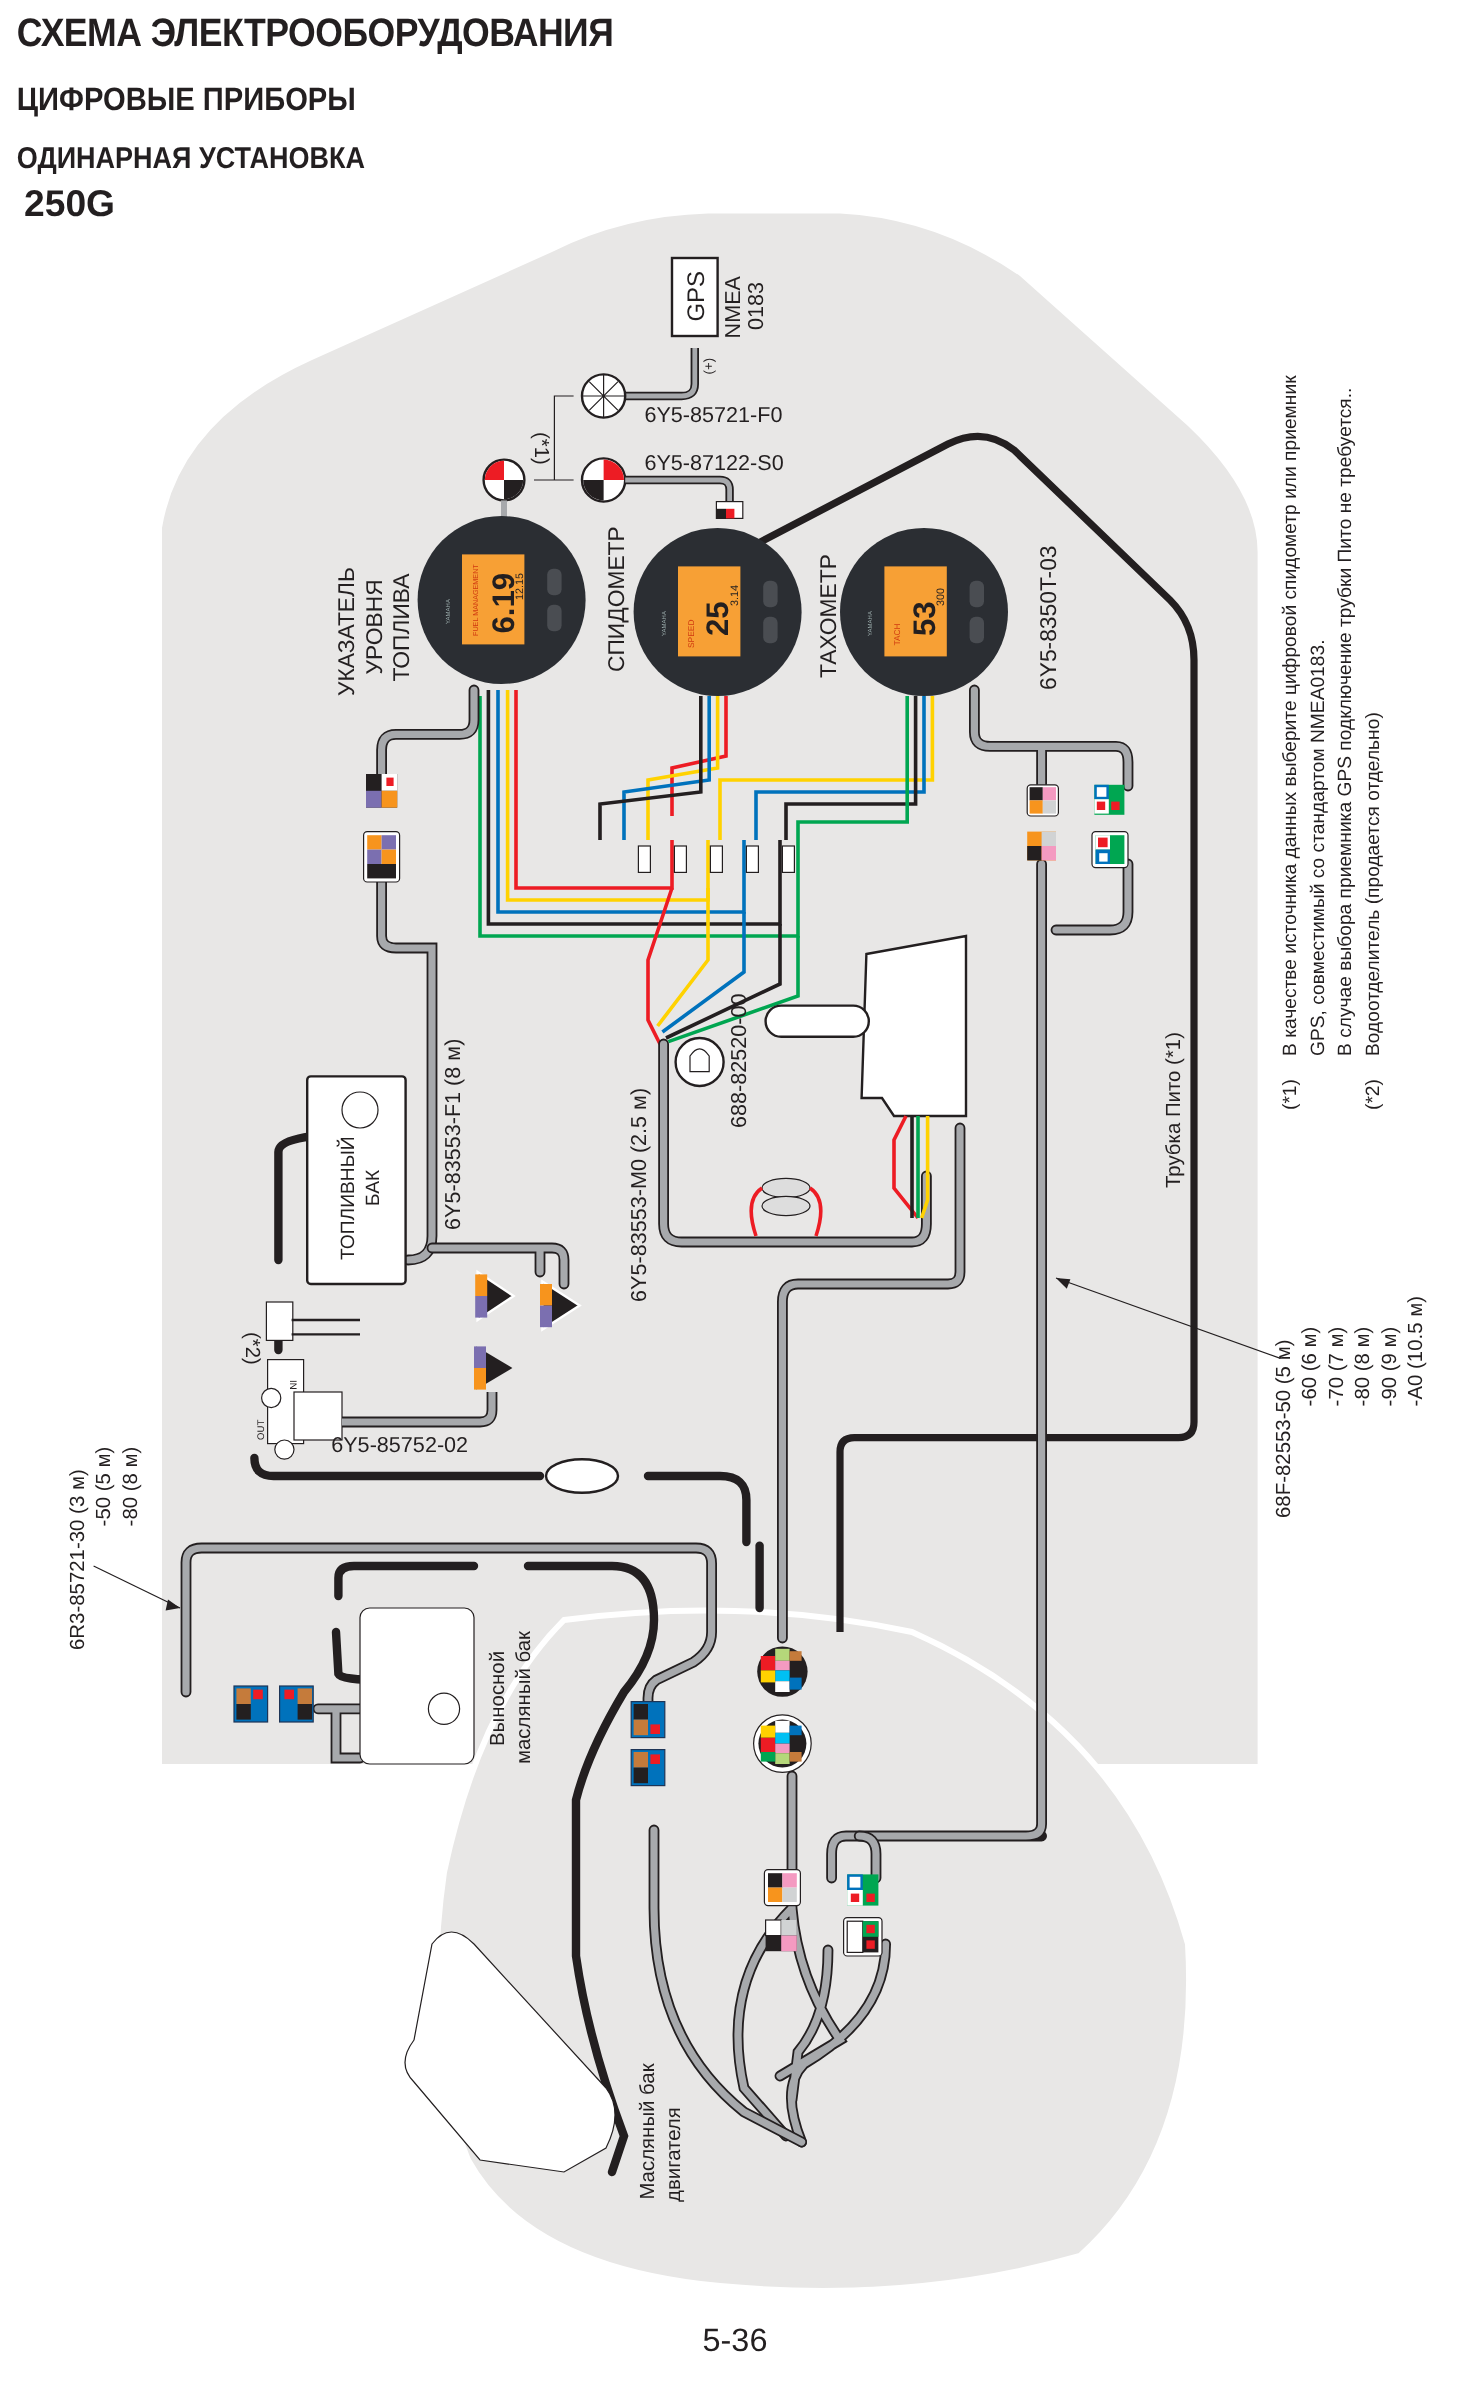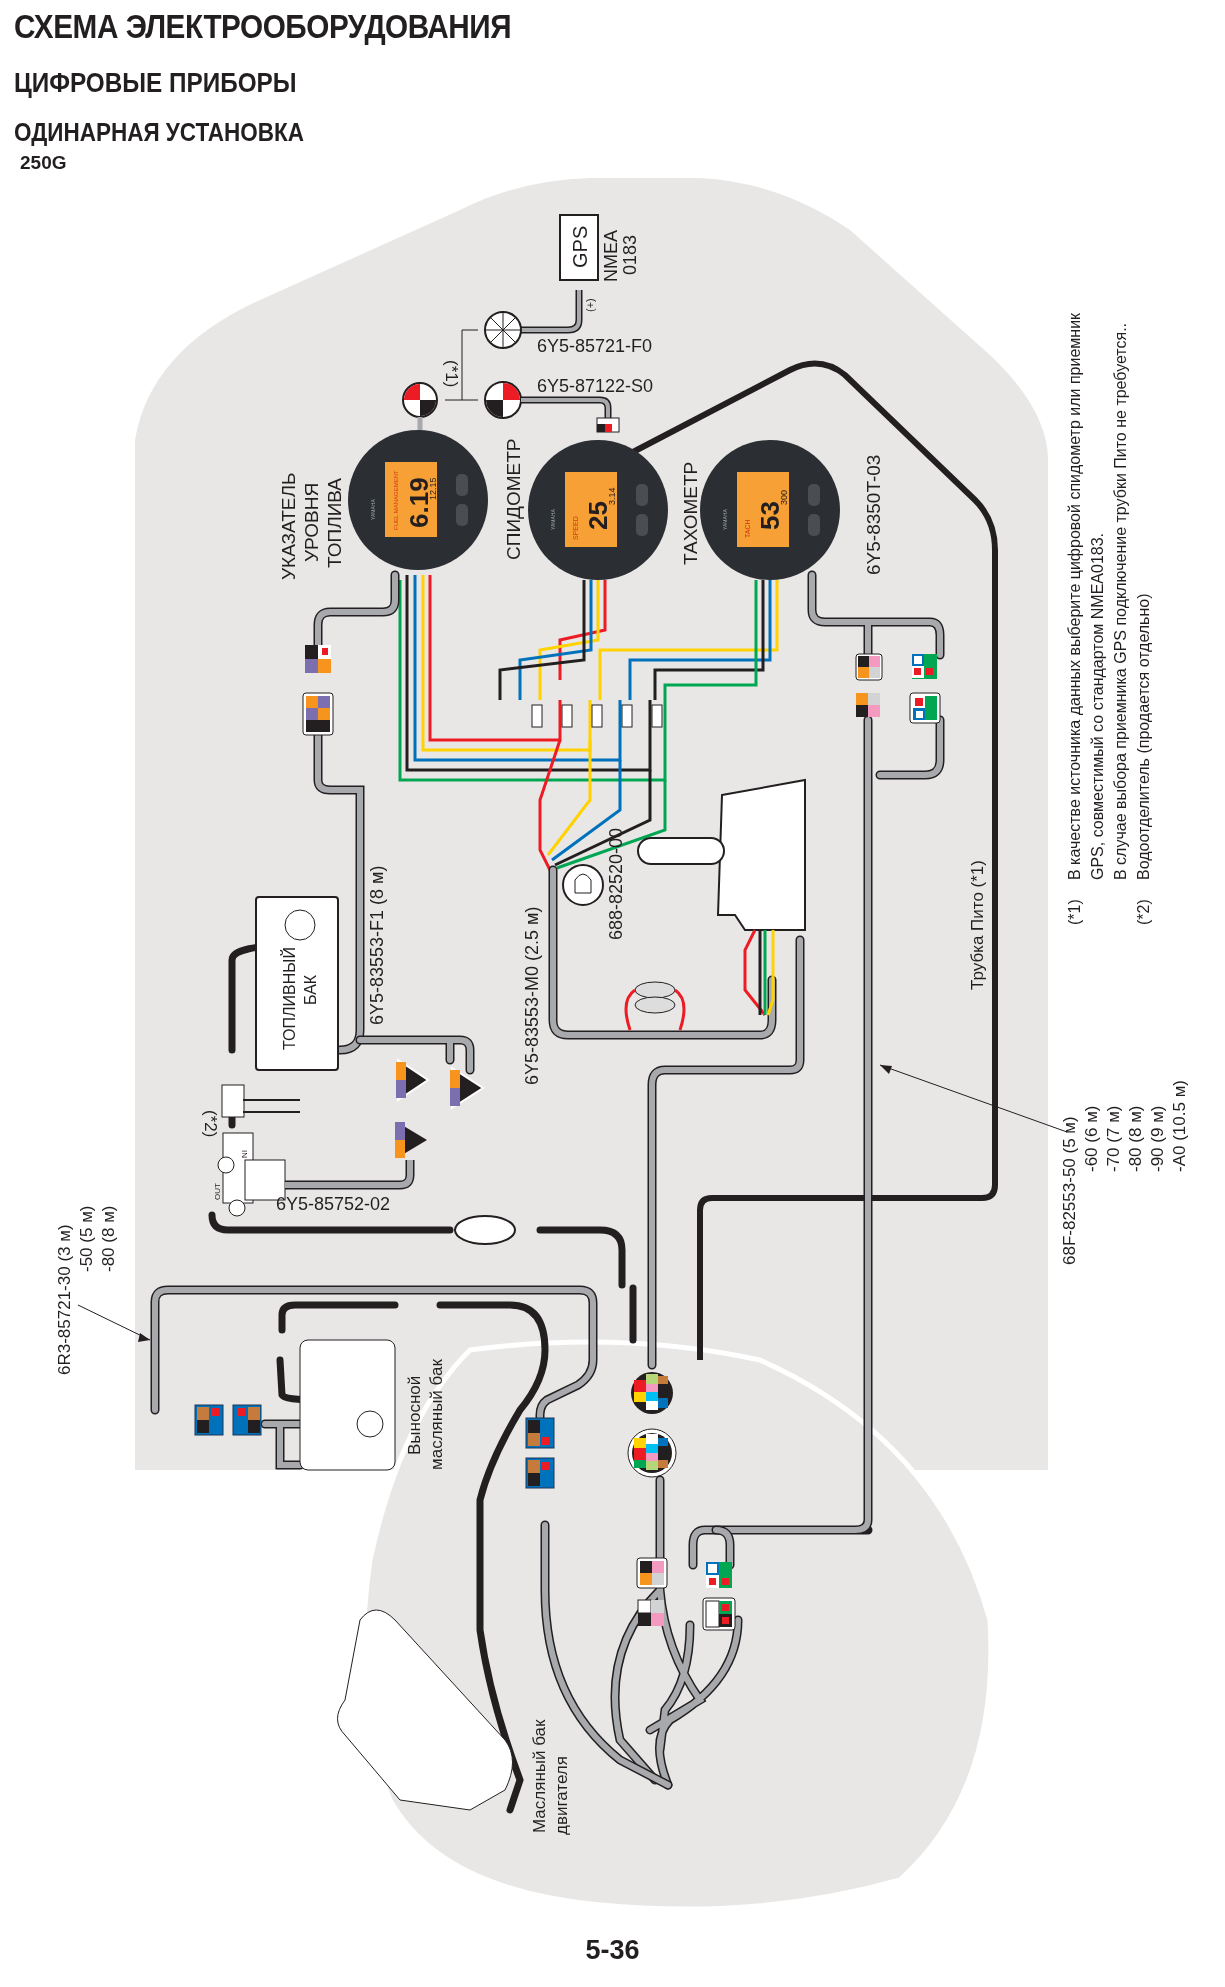--- a/index.html
+++ b/index.html
@@ -1,23 +1,23 @@
 <!DOCTYPE html>
 <html><head>
 <meta charset="utf-8">
 <style>
   html,body{margin:0;padding:0;background:#fff;}
   body{width:1225px;height:1987px;position:relative;overflow:hidden;font-family:"Liberation Sans",sans-serif;color:#231f20;}
   .h1{position:absolute;left:14px;top:8px;font-size:33px;font-weight:bold;letter-spacing:-0.5px;transform:scaleX(0.9);transform-origin:left top;}
   .h2{position:absolute;left:14px;top:68px;font-size:27px;font-weight:bold;transform:scaleX(0.9);transform-origin:left top;}
   .h3{position:absolute;left:14px;top:118px;font-size:25px;font-weight:bold;transform:scaleX(0.9);transform-origin:left top;}
-  .h4{position:absolute;left:20px;top:152px;font-size:19px;font-weight:bold;}
+  .h4{position:absolute;left:20px;top:152px;font-size:31px;font-weight:bold;}
   svg{position:absolute;left:0;top:0;}
   .lbl{font-family:"Liberation Sans",sans-serif;fill:#231f20;}
-  .page{position:absolute;left:0;width:1225px;top:1935px;text-align:center;font-size:27px;font-weight:bold;}
+  .page{position:absolute;left:0;width:1225px;top:1935px;text-align:center;font-size:27px;font-weight:normal;}
 </style>
 </head>
 <body>
 
 <div class="h1">СХЕМА ЭЛЕКТРООБОРУДОВАНИЯ</div>
 <div class="h2">ЦИФРОВЫЕ ПРИБОРЫ</div>
 <div class="h3">ОДИНАРНАЯ УСТАНОВКА</div>
 <div class="h4">250G</div>
 
 <svg width="1225" height="1987" viewBox="0 0 1225 1987">

